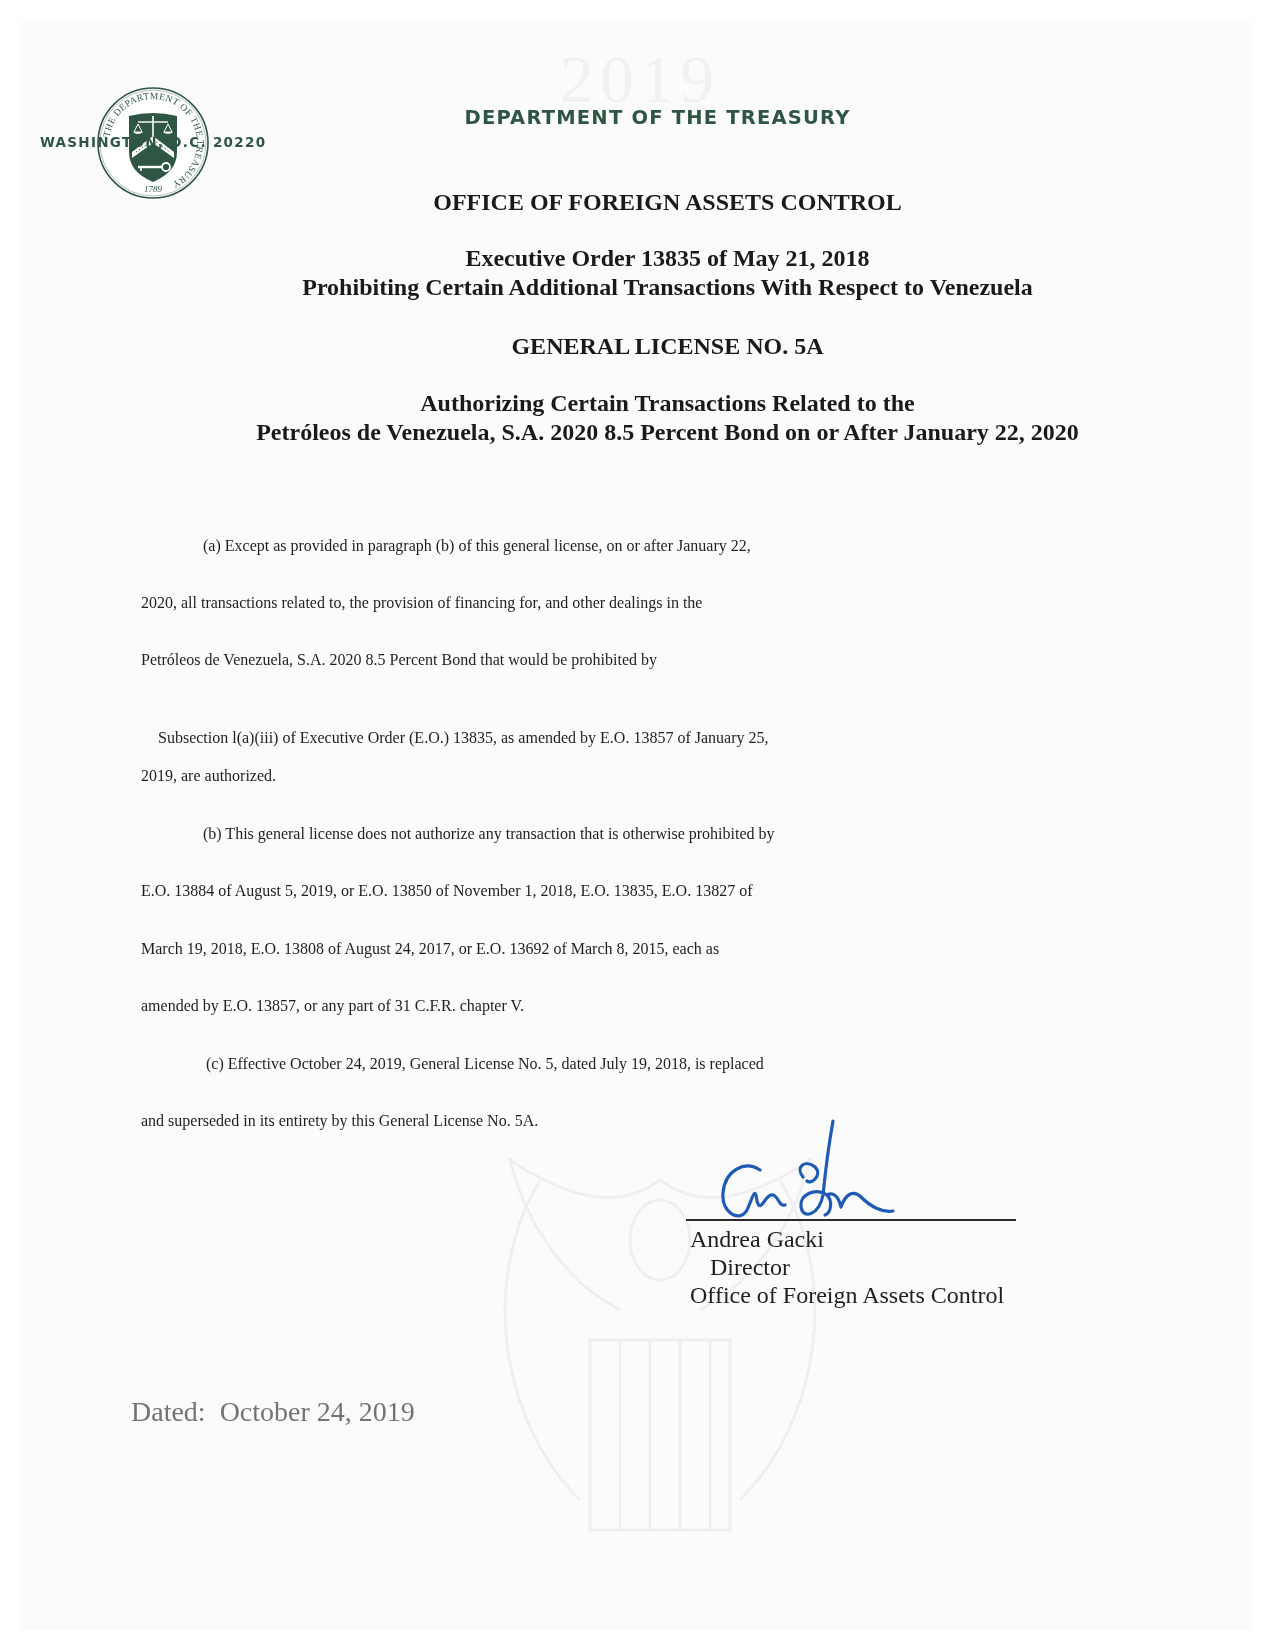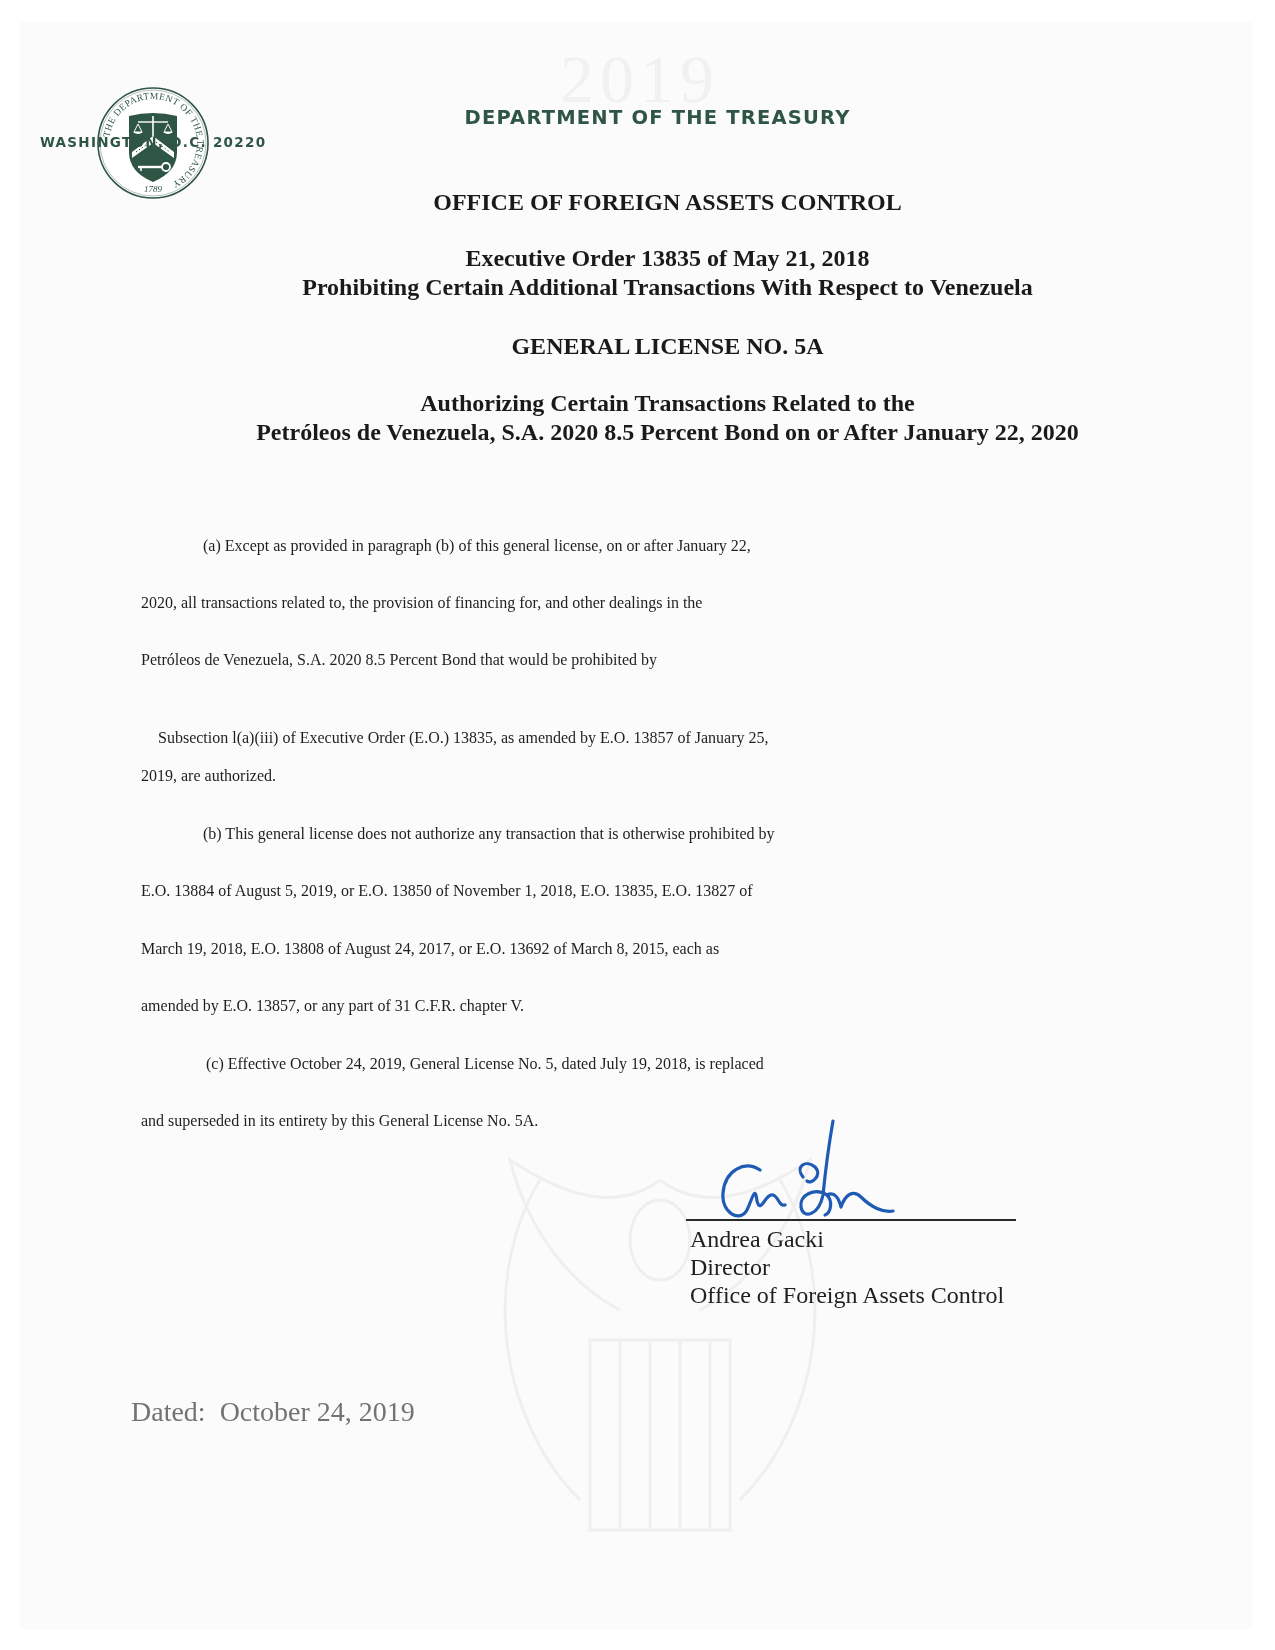--- a/index.html
+++ b/index.html
@@ -121,16 +121,16 @@
 <svg class="abs sig" viewBox="0 0 210 110">
   <g fill="none" stroke="#1f5bb5" stroke-width="3.2" stroke-linecap="round" stroke-linejoin="round">
     <path d="M45 55 C 30 45, 10 55, 8 78 C 6 98, 25 108, 32 95 C 38 82, 40 70, 42 86 C 46 100, 50 78, 58 80 C 64 82, 64 92, 70 90"></path>
     <path d="M88 62 C 80 52, 90 44, 100 52 C 108 60, 96 70, 92 66"></path>
     <path d="M118 6 C 112 40, 110 60, 108 80 C 104 100, 88 105, 86 92 C 84 80, 100 72, 112 80 C 118 86, 116 98, 110 100"></path>
     <path d="M112 80 C 120 76, 124 84, 126 92 C 130 80, 138 74, 146 82 C 156 92, 168 98, 178 96"></path>
   </g>
 </svg>
 <div class="abs sig-line"></div>
 <div class="abs sig-text" style="top:1226px;">Andrea Gacki</div>
-<div class="abs sig-text" style="top:1254px;">Director</div>
+<div class="abs sig-text" style="top:1254px;margin-left:20px;">Director</div>
 <div class="abs sig-text" style="top:1282px;">Office of Foreign Assets Control</div>
 
 <div class="abs dated"><span>Dated:</span>  <span>October 24, 2019</span></div>
 
 </body></html>

